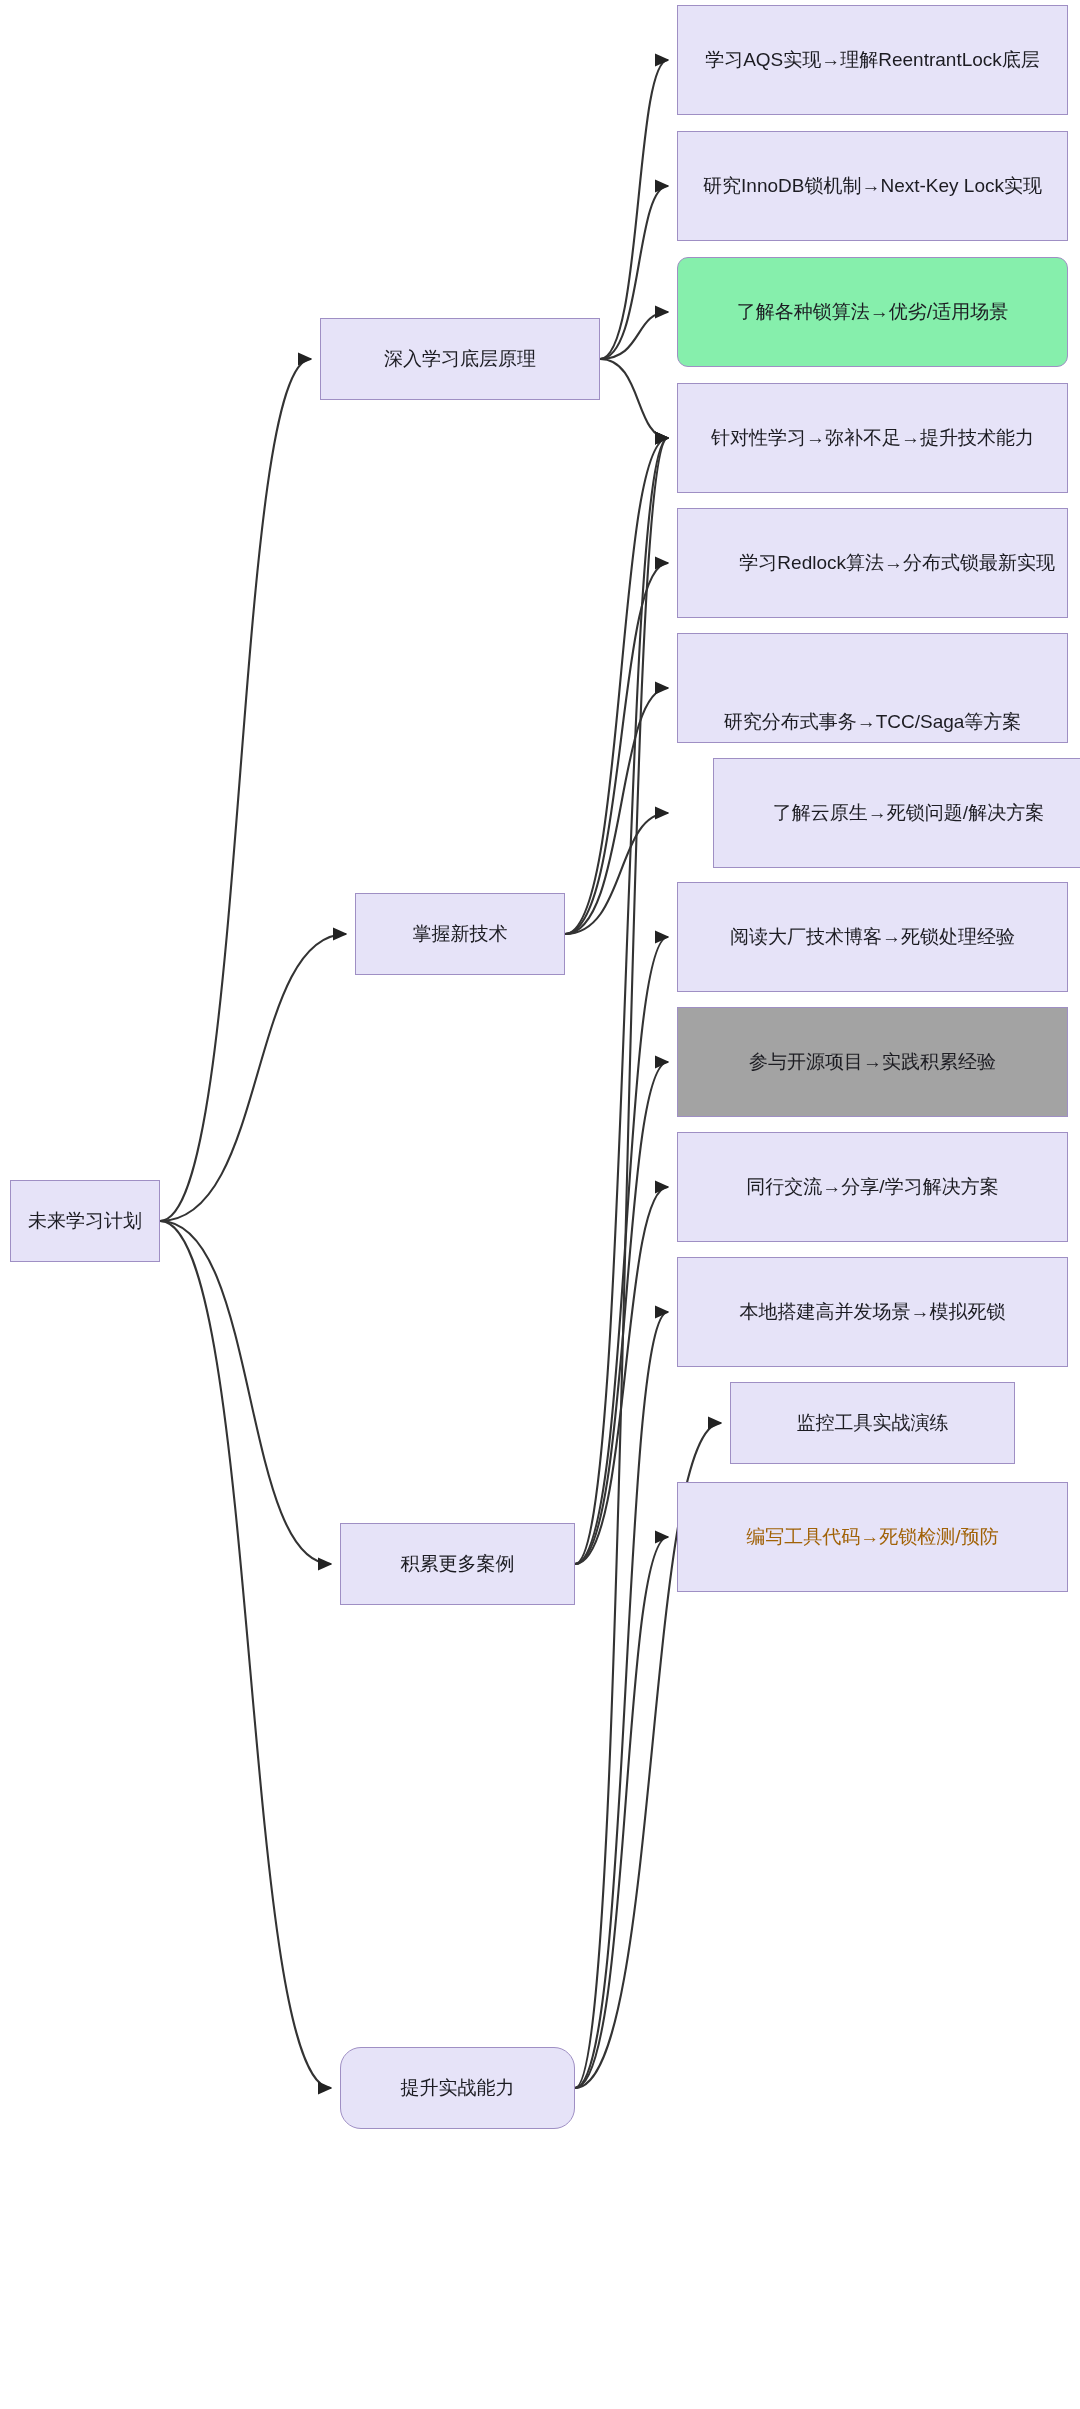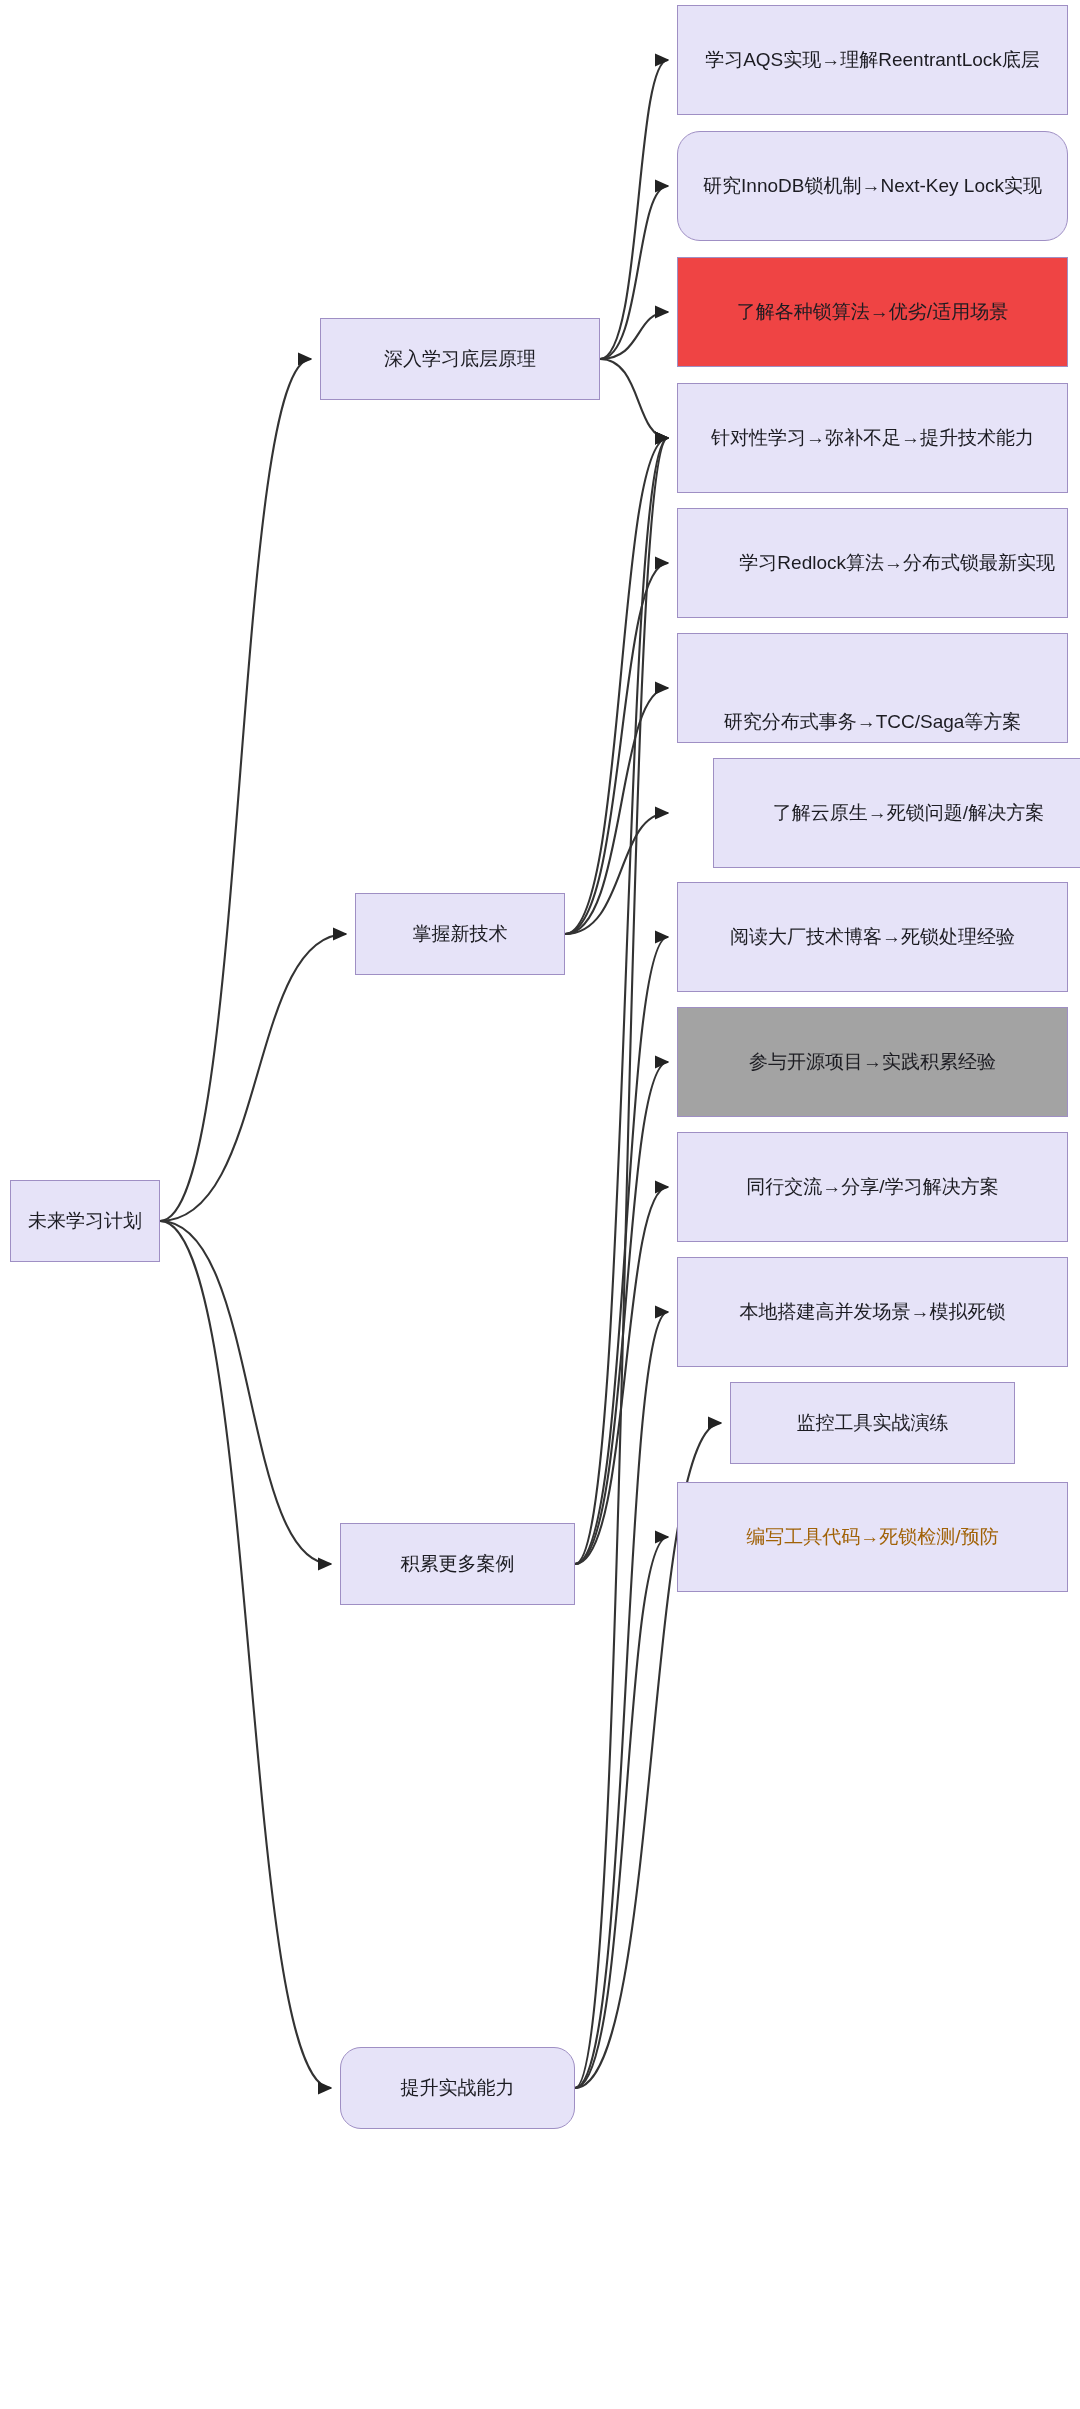--- a/index.html
+++ b/index.html
@@ -59,24 +59,24 @@
       </div>
       <div class="node" style="left: 340px; top: 1523px; width: 235px; height: 82px; background: rgb(230, 227, 248); border-color: rgb(159, 143, 196); color: rgb(28, 28, 34);">
         <span class="label">积累更多案例</span>
       </div>
       <div class="node" style="left: 340px; top: 2047px; width: 235px; height: 82px; background: rgb(230, 227, 248); border-color: rgb(159, 143, 196); color: rgb(28, 28, 34); border-radius: 21px;">
         <span class="label">提升实战能力</span>
       </div>
       <div class="node" style="left: 677px; top: 5px; width: 391px; height: 110px; background: rgb(230, 227, 248); border-color: rgb(159, 143, 196); color: rgb(28, 28, 34); justify-content: flex-end;">
         <span class="label">学习AQS实现→理解ReentrantLock底层</span>
       </div>
-      <div class="node" style="left: 677px; top: 131px; width: 391px; height: 110px; background: rgb(230, 227, 248); border-color: rgb(159, 143, 196); color: rgb(28, 28, 34); border-radius: 23px;">
+      <div class="node" style="left: 677px; top: 131px; width: 391px; height: 110px; background: rgb(230, 227, 248); border-color: rgb(159, 143, 196); color: rgb(28, 28, 34);">
         <span class="label">研究InnoDB锁机制→Next-Key Lock实现</span>
       </div>
-      <div class="node" style="left: 677px; top: 257px; width: 391px; height: 110px; background: #ef4444; border-color: rgb(159, 143, 196); color: rgb(28, 28, 34);">
+      <div class="node" style="left: 677px; top: 257px; width: 391px; height: 110px; background: #86efac; border-color: rgb(159, 143, 196); color: rgb(28, 28, 34); border-radius: 11px;">
         <span class="label">了解各种锁算法→优劣/适用场景</span>
       </div>
       <div class="node" style="left: 677px; top: 383px; width: 391px; height: 110px; background: rgb(230, 227, 248); border-color: rgb(159, 143, 196); color: rgb(28, 28, 34);">
         <span class="label">针对性学习→弥补不足→提升技术能力</span>
       </div>
       <div class="node" style="left: 677px; top: 508px; width: 391px; height: 110px; background: rgb(230, 227, 248); border-color: rgb(159, 143, 196); color: rgb(28, 28, 34); text-align: right;">
         <span class="label">学习Redlock算法→分布式锁最新实现</span>
       </div>
       <div class="node" style="left: 677px; top: 633px; width: 391px; height: 110px; background: rgb(230, 227, 248); border-color: rgb(159, 143, 196); color: rgb(28, 28, 34); align-items: flex-end;">
         <span class="label">研究分布式事务→TCC/Saga等方案</span>

